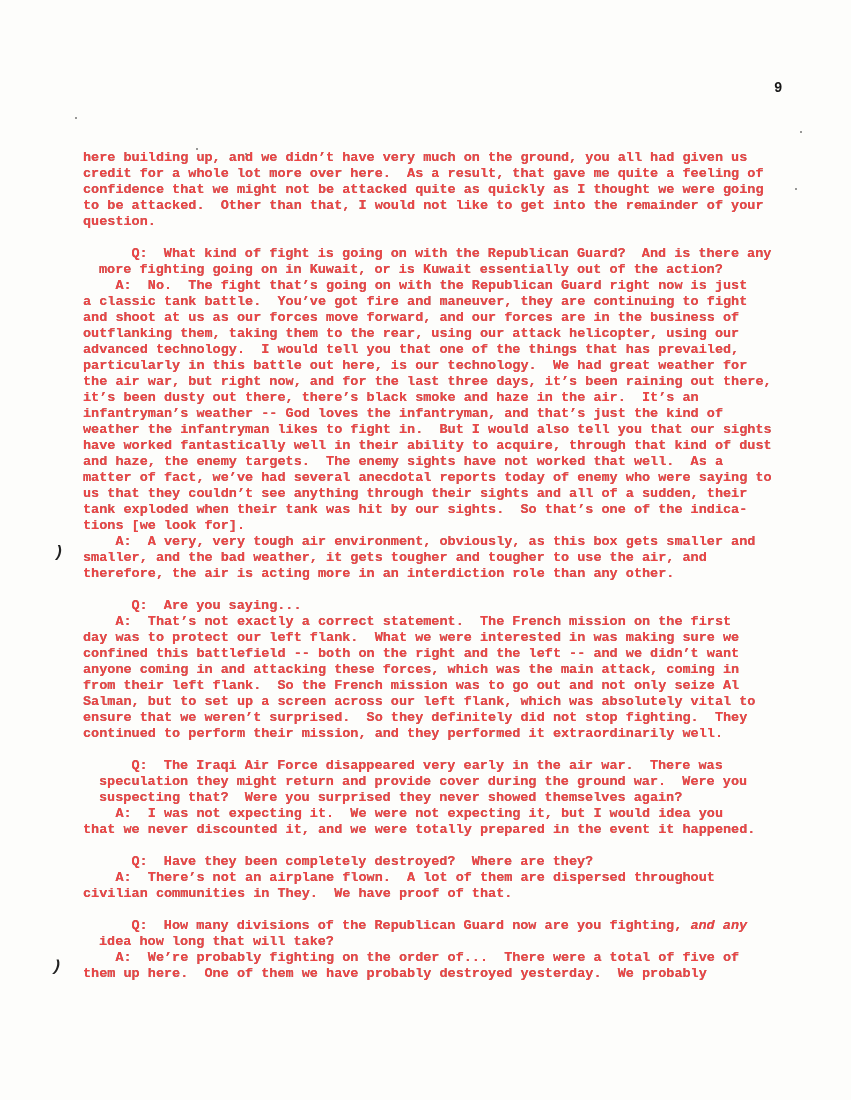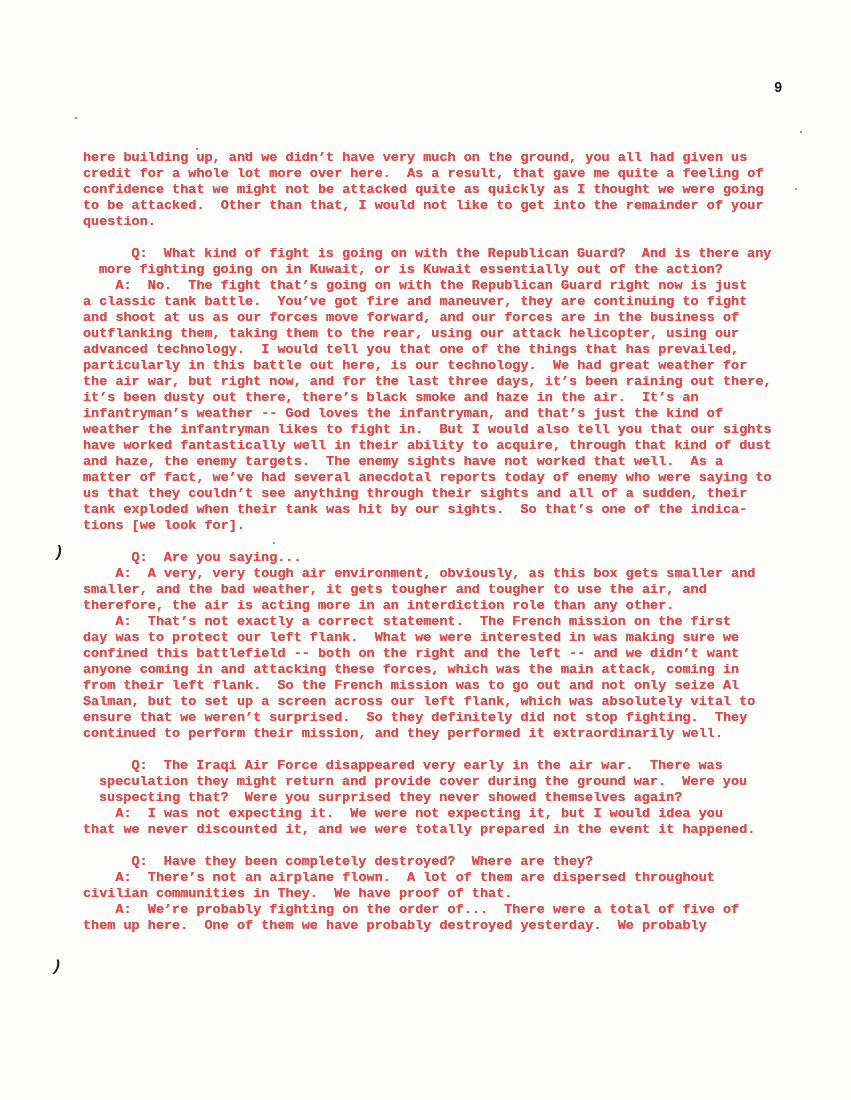--- a/index.html
+++ b/index.html
@@ -98,25 +98,25 @@
 it’s been dusty out there, there’s black smoke and haze in the air.  It’s an
 infantryman’s weather -- God loves the infantryman, and that’s just the kind of
 weather the infantryman likes to fight in.  But I would also tell you that our sights
 have worked fantastically well in their ability to acquire, through that kind of dust
 and haze, the enemy targets.  The enemy sights have not worked that well.  As a
 matter of fact, we’ve had several anecdotal reports today of enemy who were saying to
 us that they couldn’t see anything through their sights and all of a sudden, their
 tank exploded when their tank was hit by our sights.  So that’s one of the indica-
 tions [we look for].</p>
 
-    <p class="para gap">    Q:  Are you saying...</p>
-
     <p class="para">    A:  A very, very tough air environment, obviously, as this box gets smaller and
 smaller, and the bad weather, it gets tougher and tougher to use the air, and
 therefore, the air is acting more in an interdiction role than any other.</p>
+
+    <p class="para gap">    Q:  Are you saying...</p>
 
 
     <p class="para">    A:  That’s not exactly a correct statement.  The French mission on the first
 day was to protect our left flank.  What we were interested in was making sure we
 confined this battlefield -- both on the right and the left -- and we didn’t want
 anyone coming in and attacking these forces, which was the main attack, coming in
 from their left flank.  So the French mission was to go out and not only seize Al
 Salman, but to set up a screen across our left flank, which was absolutely vital to
 ensure that we weren’t surprised.  So they definitely did not stop fighting.  They
 continued to perform their mission, and they performed it extraordinarily well.</p>
@@ -126,18 +126,20 @@
 suspecting that?  Were you surprised they never showed themselves again?</p>
 
     <p class="para">    A:  I was not expecting it.  We were not expecting it, but I would idea you
 that we never discounted it, and we were totally prepared in the event it happened.</p>
 
     <p class="para gap">    Q:  Have they been completely destroyed?  Where are they?</p>
 
     <p class="para">    A:  There’s not an airplane flown.  A lot of them are dispersed throughout
 civilian communities in They.  We have proof of that.</p>
 
+    <p class="para gap"><span>    Q:  How many divisions of the Republican Guard now are you fighting, </span><span class="italic-run">and any</span><span>
+idea how long that will take?</span></p>
 
     <p class="para">    A:  We’re probably fighting on the order of...  There were a total of five of
 them up here.  One of them we have probably destroyed yesterday.  We probably</p>
 
   </div>
 </div>
 
 </body></html>

